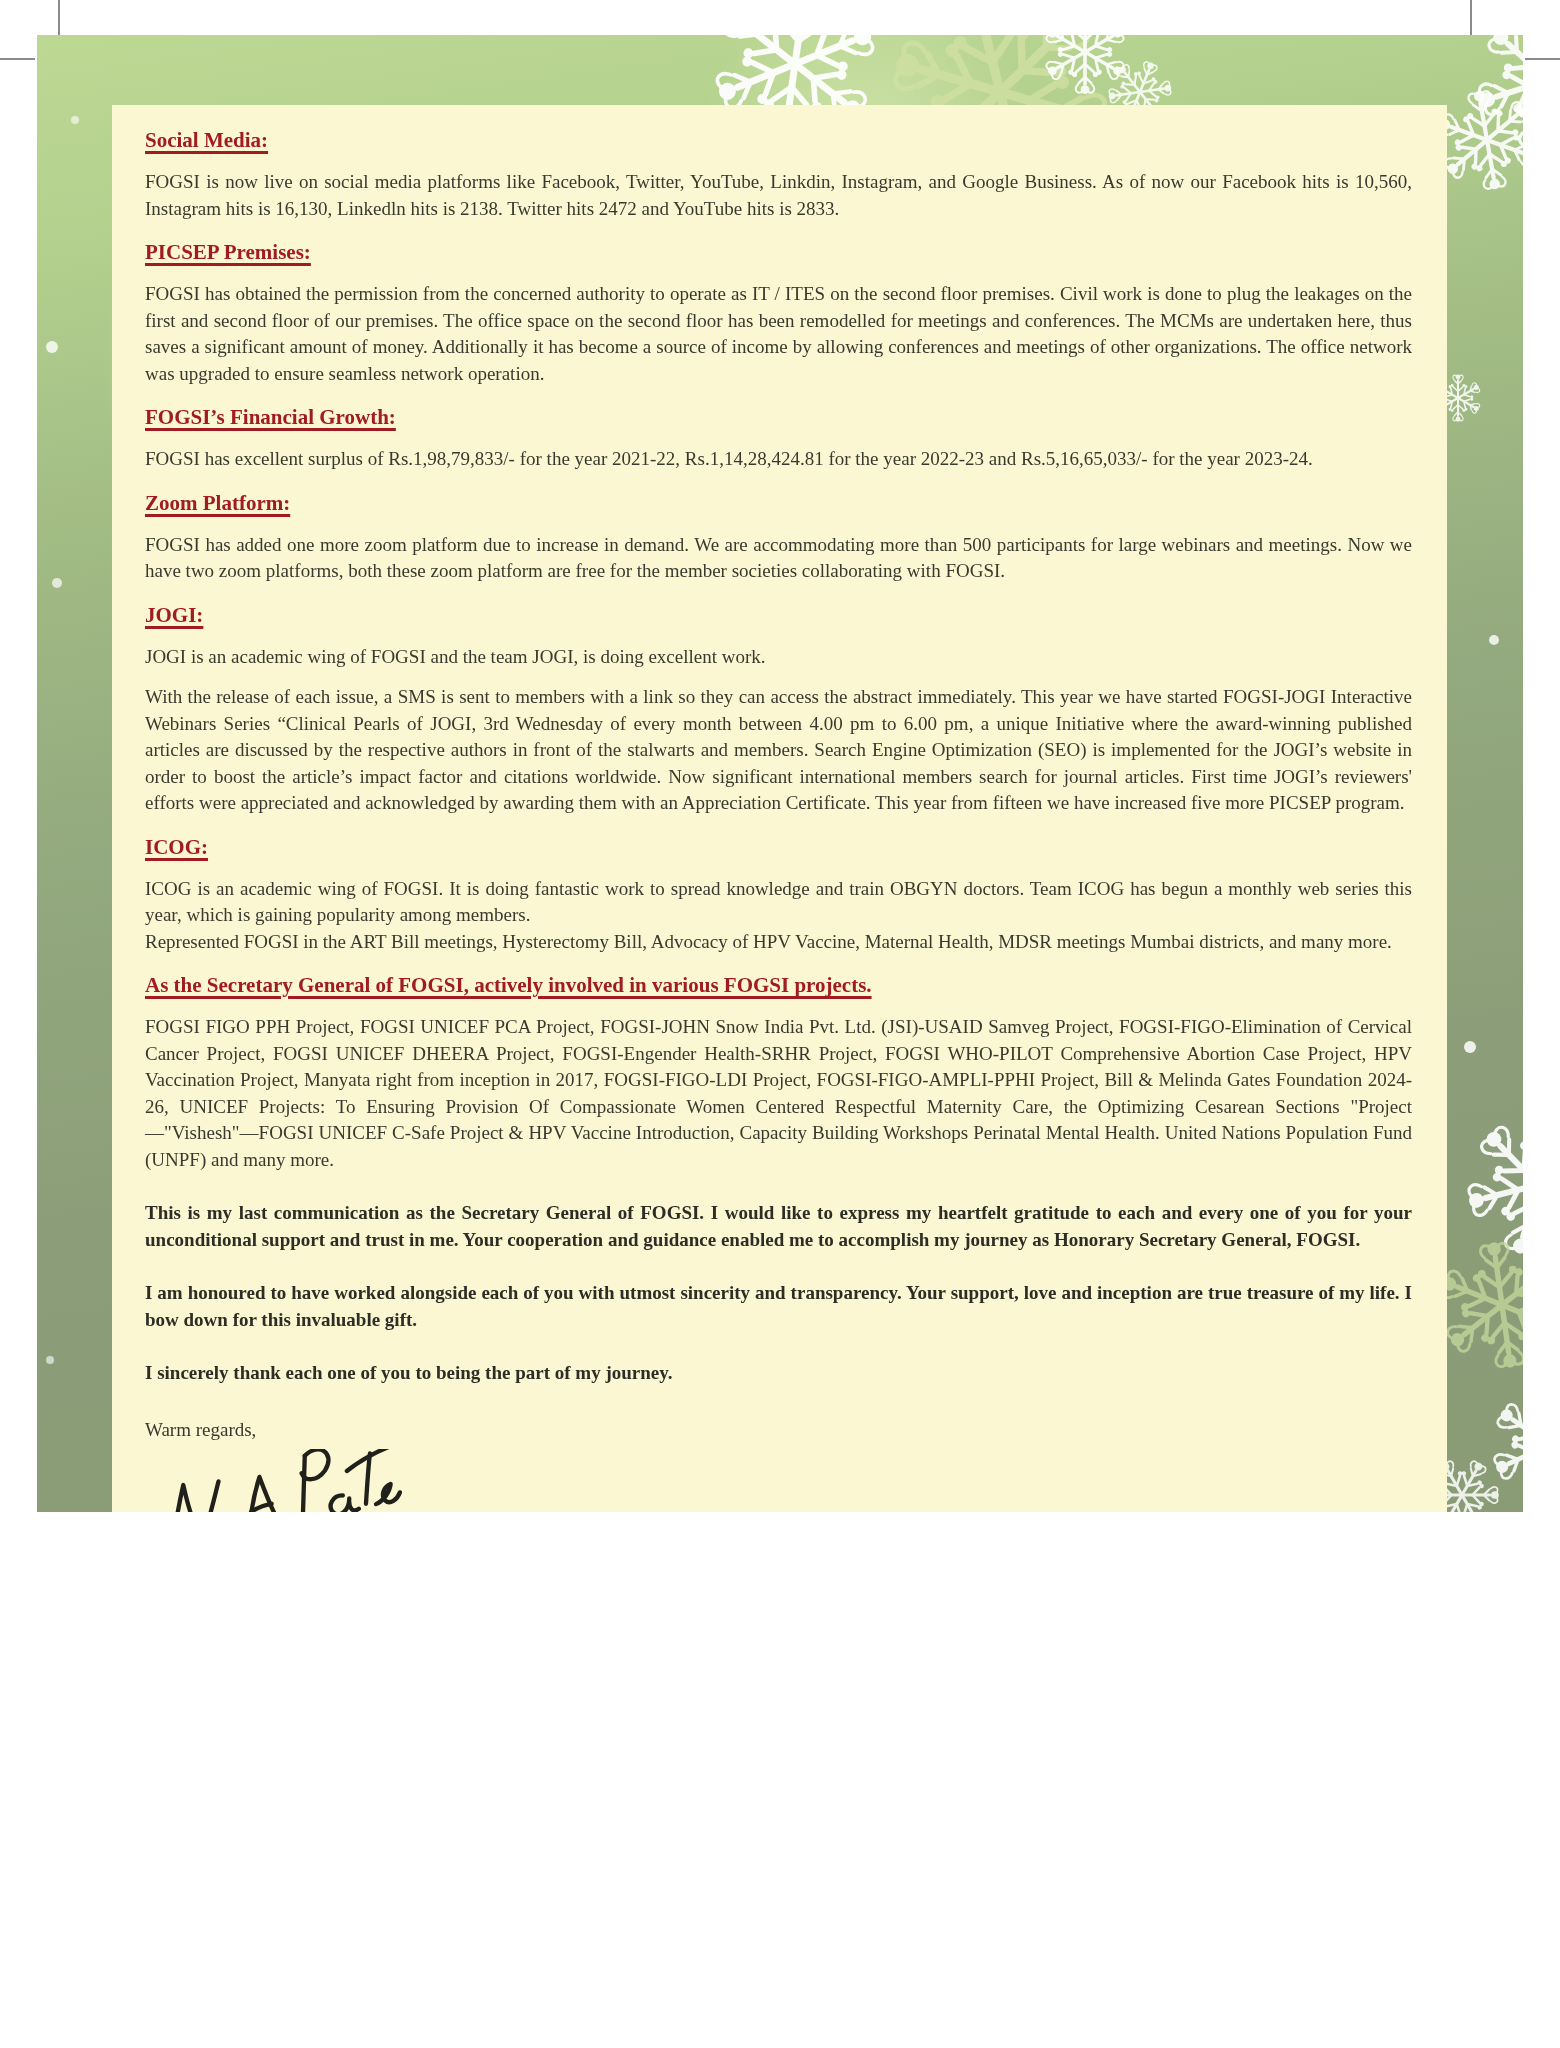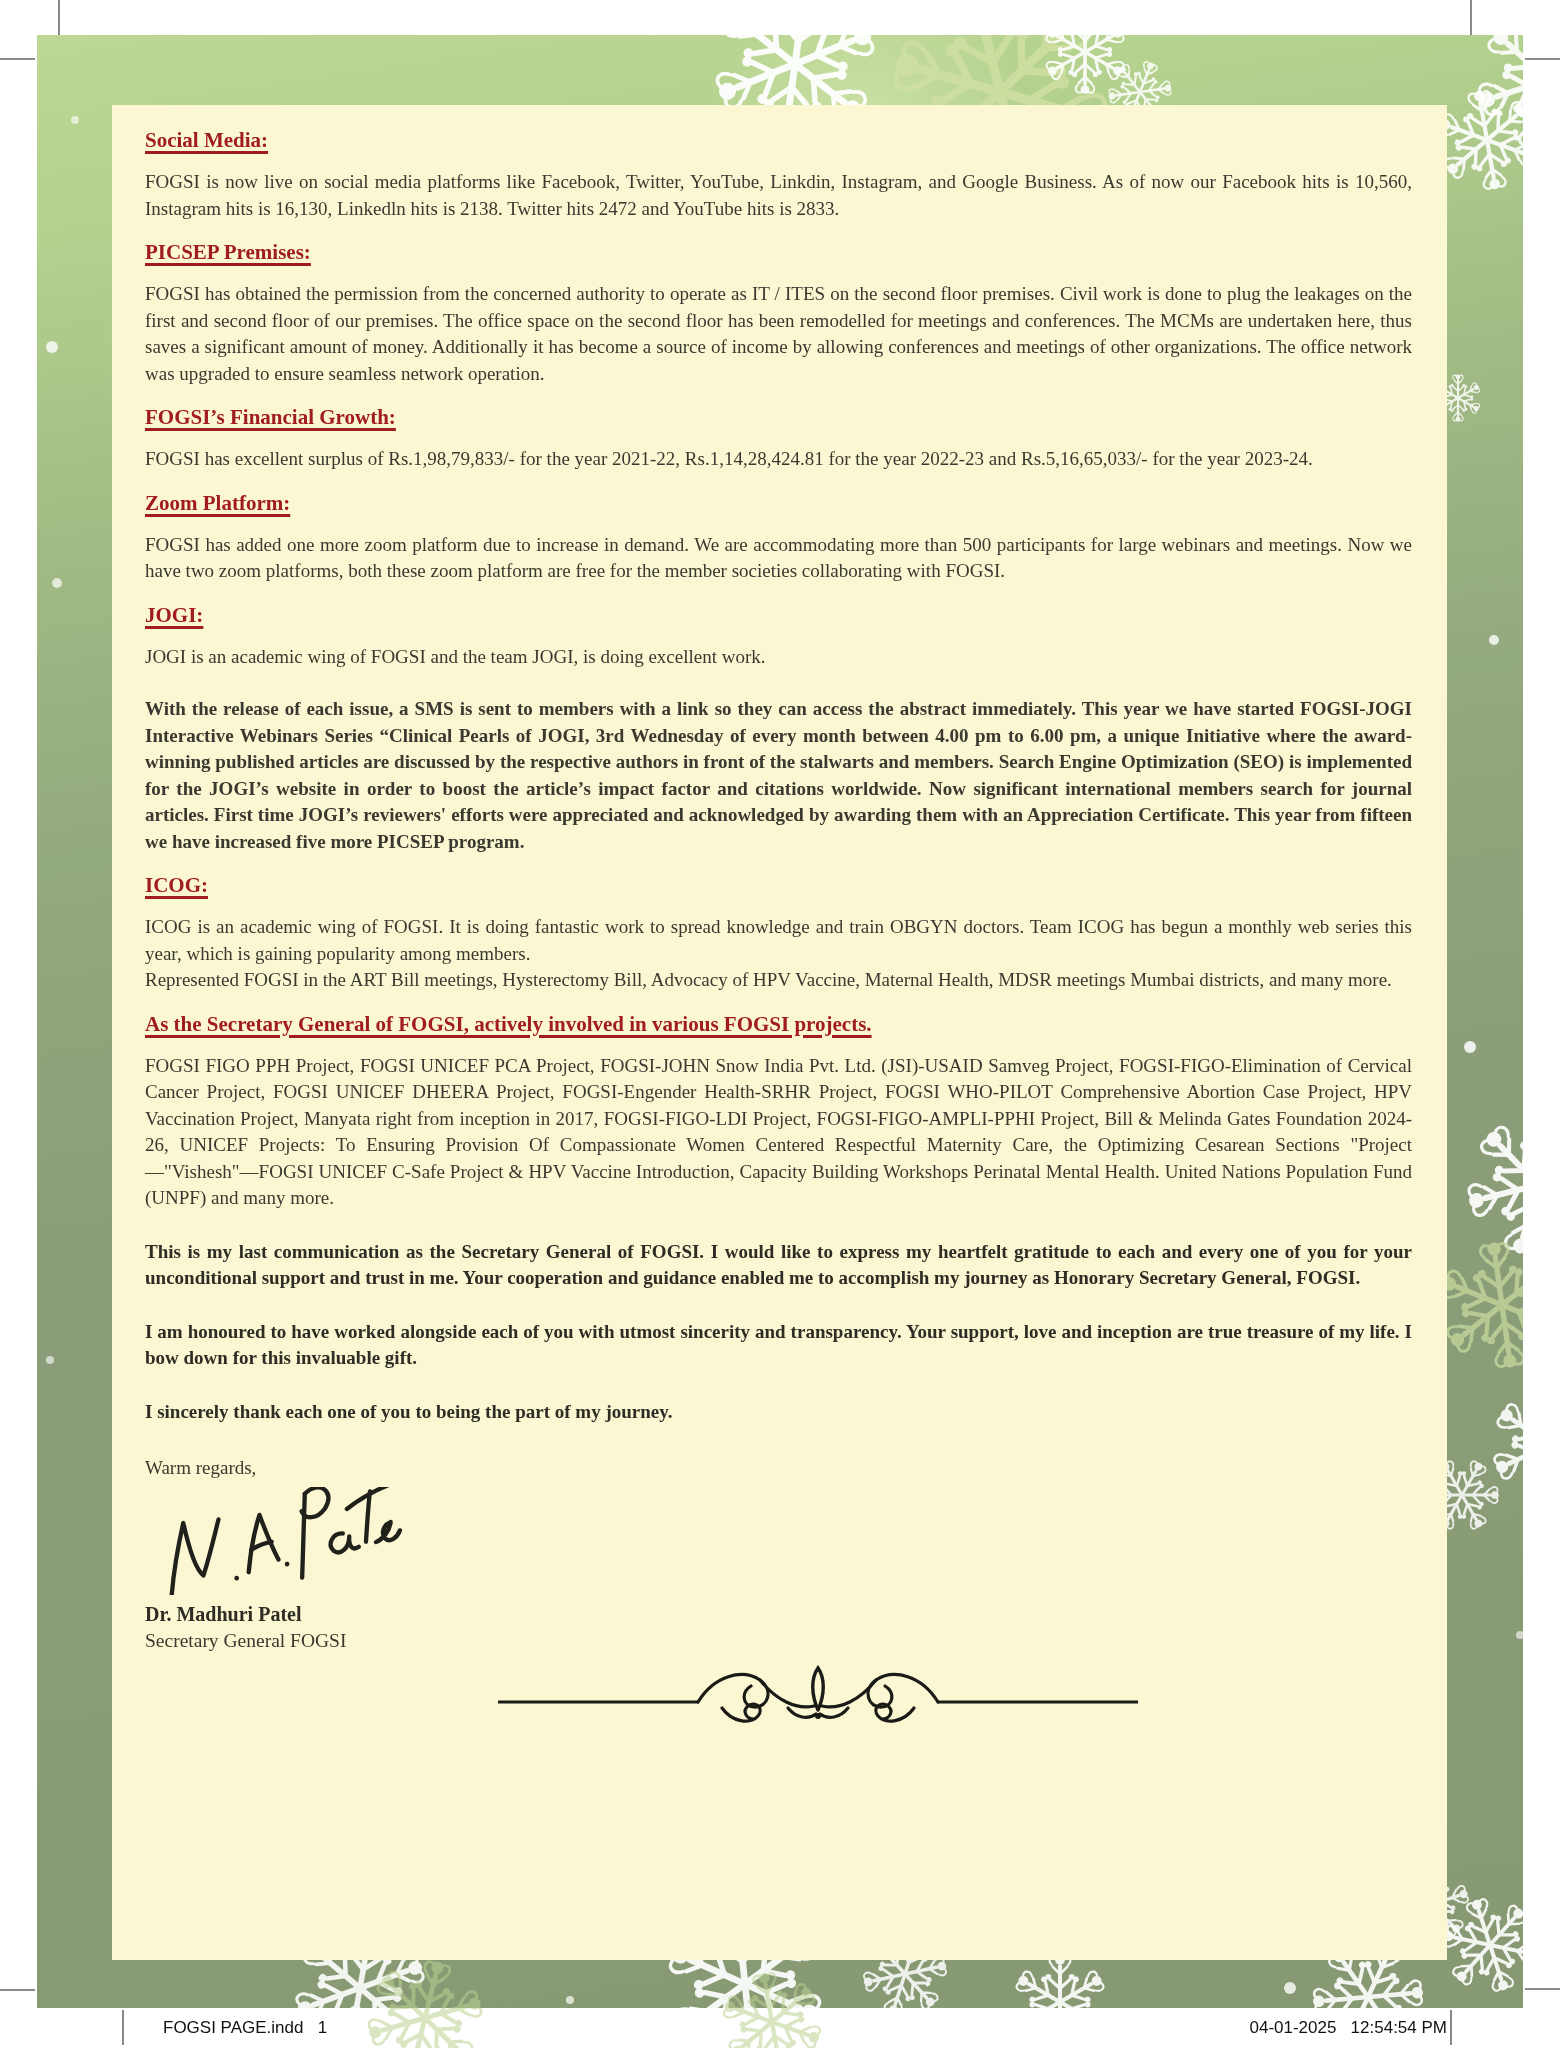--- a/index.html
+++ b/index.html
@@ -1,37 +1,37 @@
 <!DOCTYPE html>
 <html><head>
 <meta charset="utf-8">
 <style>
   html,body{margin:0;padding:0;background:#ffffff;}
-  .page{position:relative;width:1560px;height:2048px;background:#ffffff;overflow:hidden;
+  .page{position:relative;width:1560px;height:1512px;background:#ffffff;overflow:hidden;
         font-family:"Liberation Serif","DejaVu Serif",serif;}
 
   
   .crop{position:absolute;background:#8a8a8a;}
   .crop.h{height:1.5px;width:35px;}
   .crop.v{width:1.5px;height:35px;}
 
   
   .green-bg{position:absolute;left:37px;top:35px;width:1486px;height:1973px;overflow:hidden;
     background:linear-gradient(172deg,#bdd893 0%,#b3d08e 10%,#a3bd85 22%,#93a97e 38%,#8c9e79 55%,#8a9c76 78%,#879972 100%);}
   .glow{position:absolute;border-radius:50%;pointer-events:none;}
   .bg-art{position:absolute;left:0;top:0;}
 
   
   .panel{position:absolute;left:112px;top:105px;width:1335px;height:1855px;background:#fbf7d3;overflow:hidden;}
   .content{padding:14px 35px 0 33px;color:#3a392f;}
   section h2{font-size:21px;line-height:26px;font-weight:bold;color:#a11c20;margin:17px 0 16px 0;
              text-decoration:underline;text-decoration-thickness:2.5px;text-underline-offset:4px;}
   section:first-child h2{margin-top:8px;}
   section p{font-size:19px;line-height:26.5px;margin:0;text-align:justify;}
-  section p + p{margin-top:26px;font-weight:bold;}
+  section p + p{margin-top:14px;}
   .closing p{font-size:19px;line-height:26.5px;margin:27px 0 0 0;text-align:justify;font-weight:bold;color:#2e2d25;}
   .salutation{font-size:19px;line-height:26px;margin:30px 0 0 0;color:#3a392f;}
   .signature{margin:6px 0 0 4px;}
   .signer-name{font-size:20px;line-height:26px;font-weight:bold;margin:2px 0 0 0;color:#2e2d25;}
   .signer-title{font-size:19.5px;line-height:27px;margin:0;color:#3a392f;}
   .divider{margin:10px 0 0 353px;width:640px;height:64px;position:relative;}
 
   
   .footer-text{position:absolute;font-family:"Liberation Sans","DejaVu Sans",sans-serif;
                font-size:17px;color:#111;white-space:pre;}

